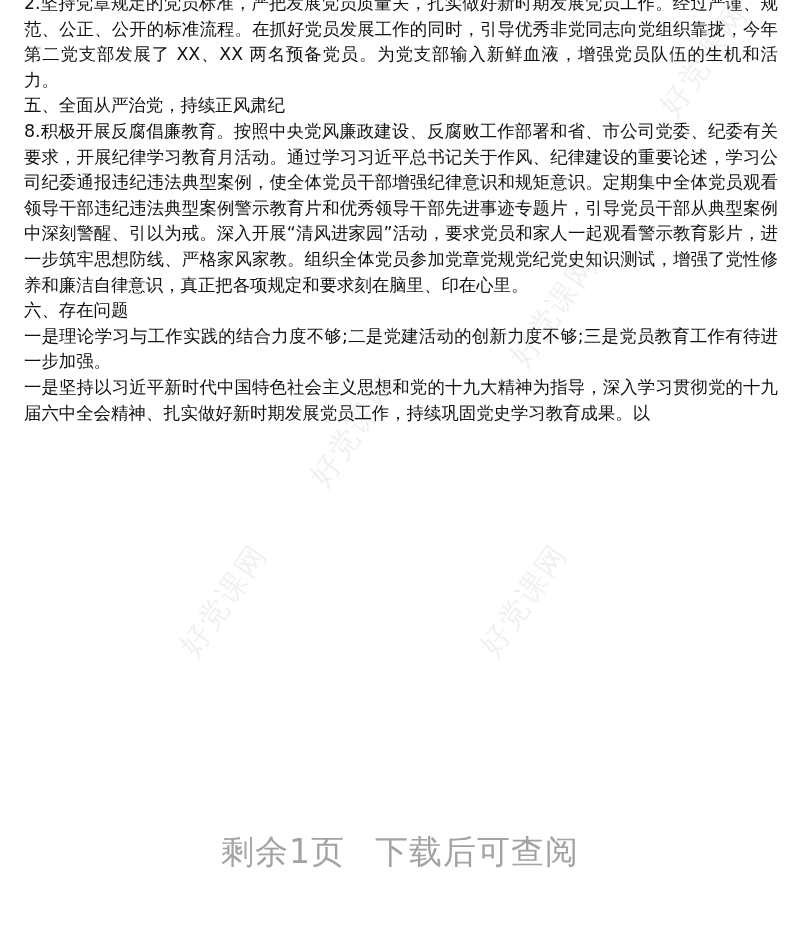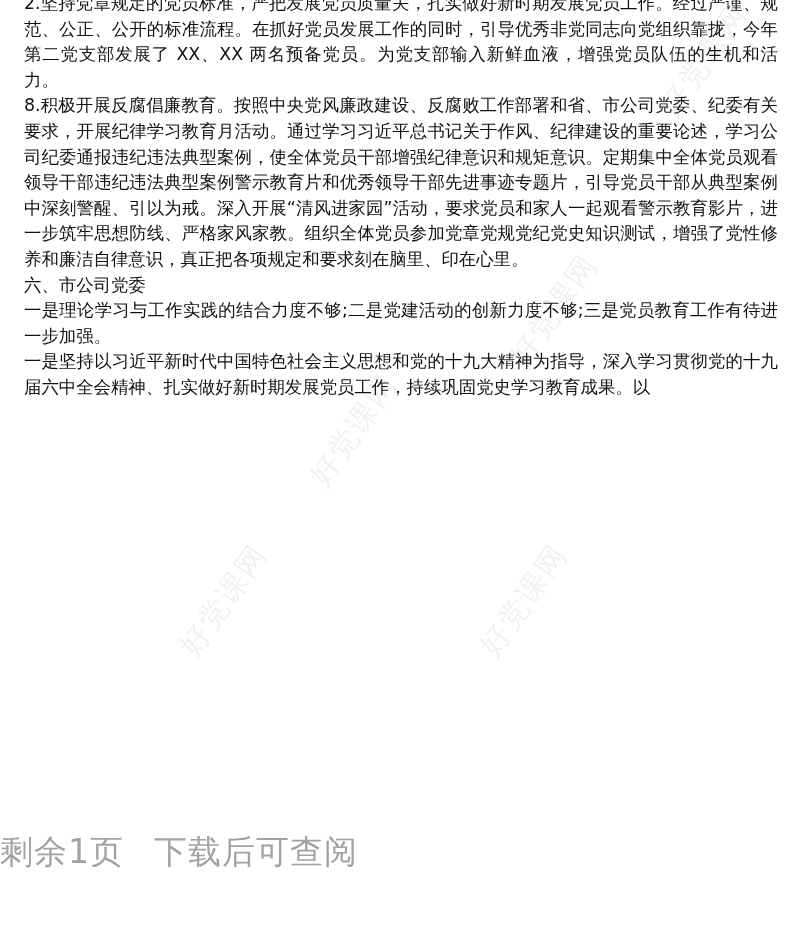--- a/index.html
+++ b/index.html
@@ -11,38 +11,39 @@
       font-size: 17.4px; line-height: 25.6px; color: #111111;
       text-align: justify; text-justify: inter-character;
     }
     .page p { margin: 0; }
     .watermark {
       position: absolute; font-family: "DejaVu Sans", sans-serif;
       font-size: 30px; color: rgba(0,0,0,0.06); transform: rotate(-55deg);
       white-space: nowrap; pointer-events: none; letter-spacing: 2px;
     }
     .more {
-      position: absolute; left: 0; top: 830px; width: 800px; 
+      position: absolute; left: 0; top: 830px; width: 800px; text-align: center;
       font-family: "DejaVu Sans", "Liberation Sans", sans-serif;
       font-size: 33px; color: #a3a3a3; letter-spacing: 1px;
     }
     .more span + span { margin-left: 30px; }
   </style>
 </head>
 <body>
 
 <div class="watermark" style="left:490px; top:290px;">好党课网</div>
 <div class="watermark" style="left:290px; top:410px;">好党课网</div>
 <div class="watermark" style="left:460px; top:580px;">好党课网</div>
 <div class="watermark" style="left:160px; top:580px;">好党课网</div>
 <div class="watermark" style="left:640px; top:40px;">好党课网</div>
 
 <div class="page">
   <p>2.坚持党章规定的党员标准，严把发展党员质量关，扎实做好新时期发展党员工作。经过严谨、规范、公正、公开的标准流程。在抓好党员发展工作的同时，引导优秀非党同志向党组织靠拢，今年第二党支部发展了 XX、XX 两名预备党员。为党支部输入新鲜血液，增强党员队伍的生机和活力。</p>
+  <p>五、全面从严治党，持续正风肃纪</p>
   <p>8.积极开展反腐倡廉教育。按照中央党风廉政建设、反腐败工作部署和省、市公司党委、纪委有关要求，开展纪律学习教育月活动。通过学习习近平总书记关于作风、纪律建设的重要论述，学习公司纪委通报违纪违法典型案例，使全体党员干部增强纪律意识和规矩意识。定期集中全体党员观看领导干部违纪违法典型案例警示教育片和优秀领导干部先进事迹专题片，引导党员干部从典型案例中深刻警醒、引以为戒。深入开展“清风进家园”活动，要求党员和家人一起观看警示教育影片，进一步筑牢思想防线、严格家风家教。组织全体党员参加党章党规党纪党史知识测试，增强了党性修养和廉洁自律意识，真正把各项规定和要求刻在脑里、印在心里。</p>
-  <p>六、市公司党委</p>
+  <p>六、存在问题</p>
   <p>一是理论学习与工作实践的结合力度不够;二是党建活动的创新力度不够;三是党员教育工作有待进一步加强。</p>
   <p>一是坚持以习近平新时代中国特色社会主义思想和党的十九大精神为指导，深入学习贯彻党的十九届六中全会精神、扎实做好新时期发展党员工作，持续巩固党史学习教育成果。以</p>
 </div>
 
 <div class="more">
   <span>剩余1页</span><span>下载后可查阅</span>
 </div>
 
 </body></html>

